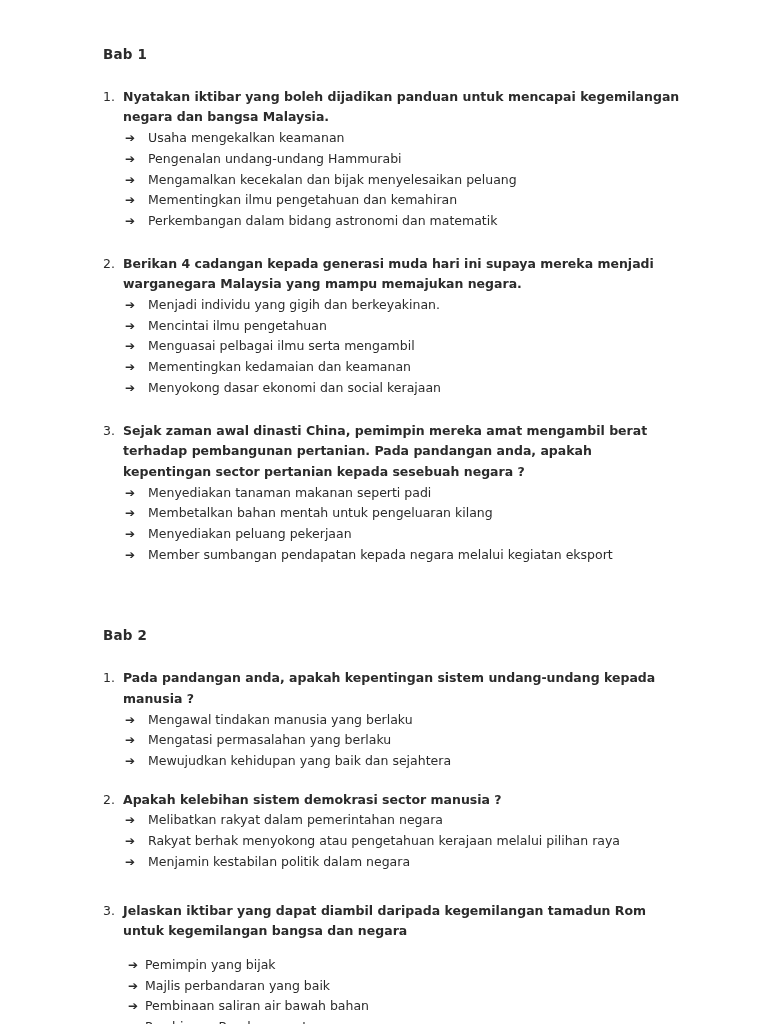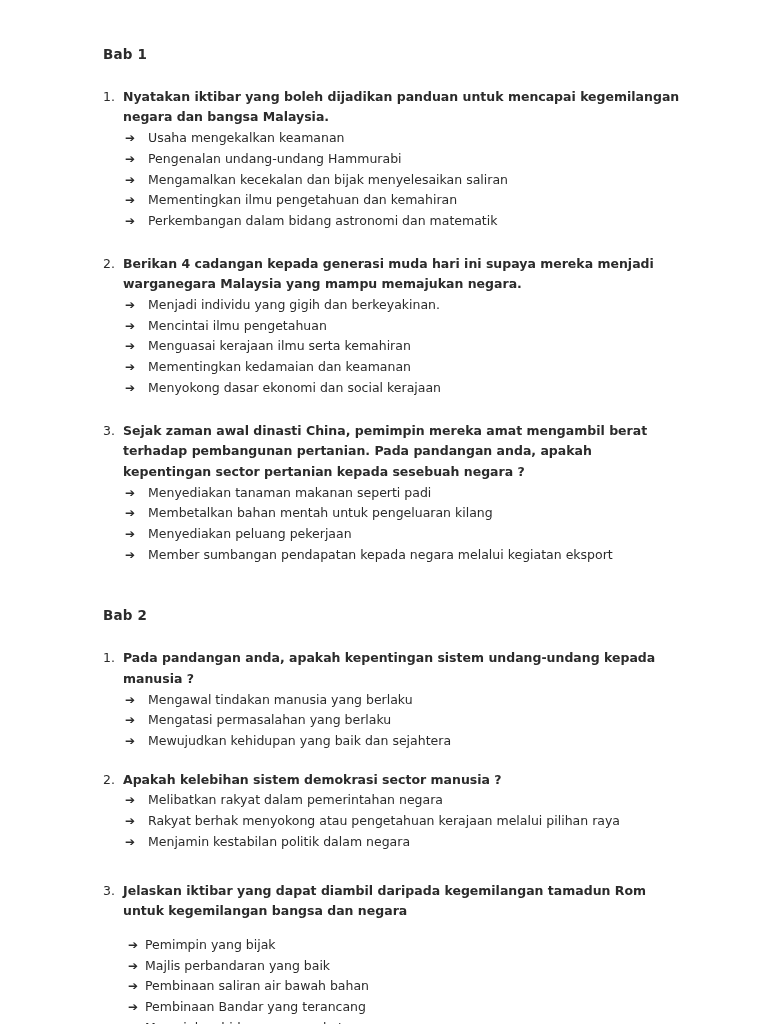--- a/index.html
+++ b/index.html
@@ -15,21 +15,21 @@
     font-size: 12.5px;
     line-height: 20.7px;
     color: #2b2b2b;
     overflow: hidden;
   }
   .bab-title {
     font-size: 13.5px;
     font-weight: 700;
     letter-spacing: 0.2px;
   }
-  .bab-2 .bab-title { margin-top: 40px; }
+  .bab-2 .bab-title { margin-top: 60px; }
   .question { display: flex; margin-top: 22px; }
   .qnum { flex: none; width: 20px; }
   .qtext { flex: 1; font-weight: bold; }
   .answers { list-style: none; margin-left: 22px; }
   .answer { display: flex; align-items: baseline; }
   .arrow { flex: none; width: 23px; font-weight: 700; font-size: 12px; }
   .q-spaced { margin-top: 28px; }
   .q2-mid { margin-top: 18px; }
   .answers-gap { margin-top: 13px; }
   .answers.compact { margin-left: 25px; }
@@ -51,21 +51,21 @@
       <li class="answer">
         <span class="arrow">➔</span>
         <span class="atext">Usaha mengekalkan keamanan</span>
       </li>
       <li class="answer">
         <span class="arrow">➔</span>
         <span class="atext">Pengenalan undang-undang Hammurabi</span>
       </li>
       <li class="answer">
         <span class="arrow">➔</span>
-        <span class="atext">Mengamalkan kecekalan dan bijak menyelesaikan saliran</span>
+        <span class="atext">Mengamalkan kecekalan dan bijak menyelesaikan peluang</span>
       </li>
       <li class="answer">
         <span class="arrow">➔</span>
         <span class="atext">Mementingkan ilmu pengetahuan dan kemahiran</span>
       </li>
       <li class="answer">
         <span class="arrow">➔</span>
         <span class="atext">Perkembangan dalam bidang astronomi dan matematik</span>
       </li>
     </ul>
@@ -78,21 +78,21 @@
       <li class="answer">
         <span class="arrow">➔</span>
         <span class="atext">Menjadi individu yang gigih dan berkeyakinan.</span>
       </li>
       <li class="answer">
         <span class="arrow">➔</span>
         <span class="atext">Mencintai ilmu pengetahuan</span>
       </li>
       <li class="answer">
         <span class="arrow">➔</span>
-        <span class="atext">Menguasai kerajaan ilmu serta kemahiran</span>
+        <span class="atext">Menguasai pelbagai ilmu serta mengambil</span>
       </li>
       <li class="answer">
         <span class="arrow">➔</span>
         <span class="atext">Mementingkan kedamaian dan keamanan</span>
       </li>
       <li class="answer">
         <span class="arrow">➔</span>
         <span class="atext">Menyokong dasar ekonomi dan social kerajaan</span>
       </li>
     </ul>

